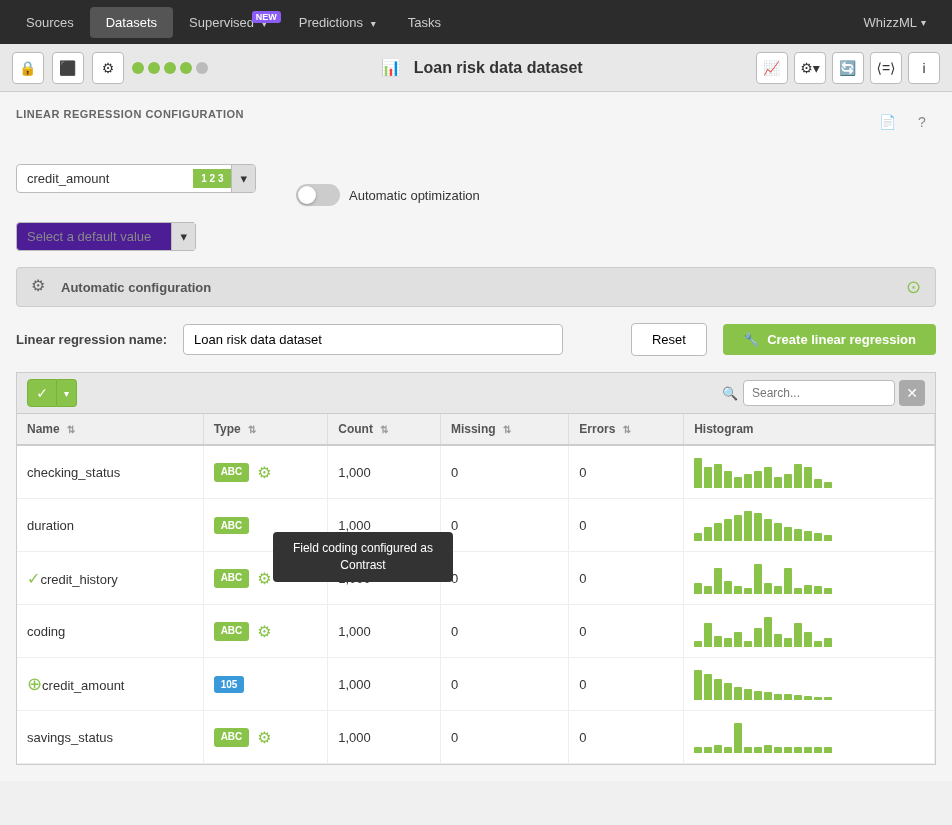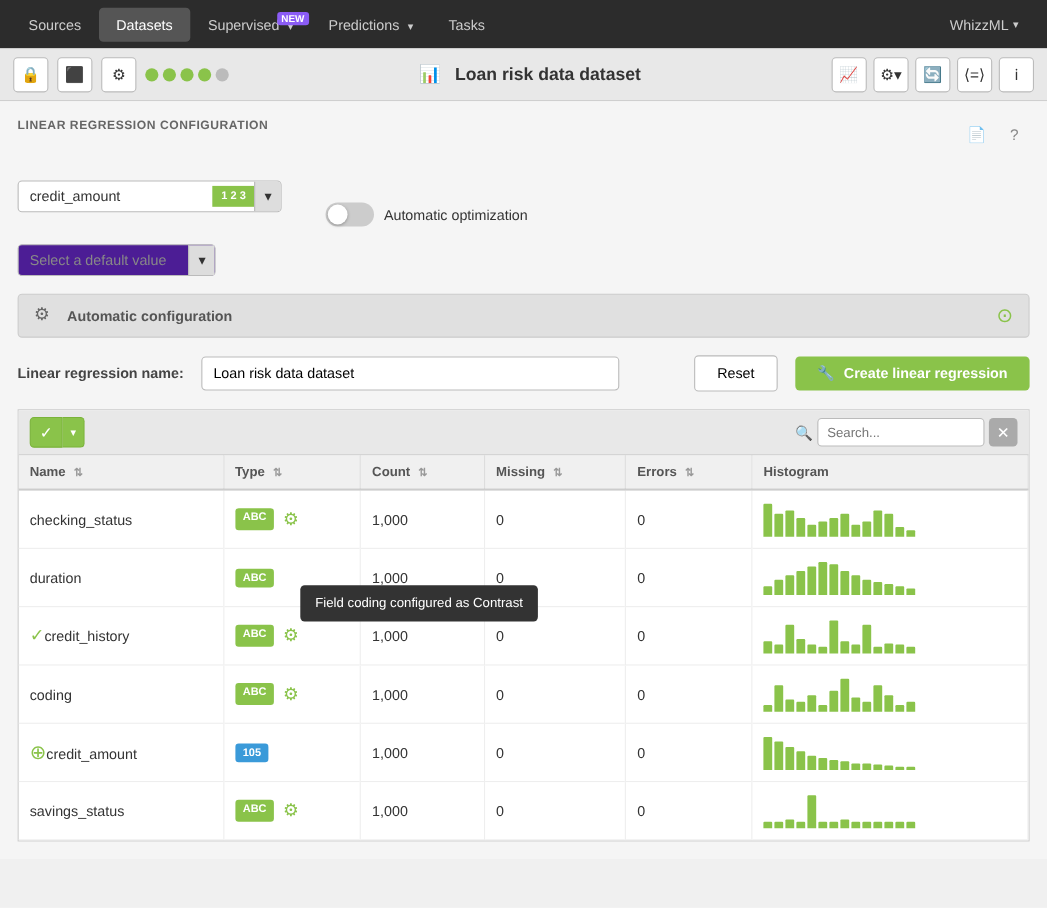--- a/index.html
+++ b/index.html
@@ -387,21 +387,21 @@
     
     .tooltip-box {
       background: #333;
       color: #fff;
       border-radius: 4px;
       padding: 8px 12px;
       font-size: 12px;
       text-align: center;
       position: absolute;
       z-index: 100;
-      width: 216px;
+      width: 180px;
       line-height: 1.4;
     }
 
     .type-col { display: flex; gap: 4px; }
     .name-col { display: flex; align-items: center; gap: 6px; }
   </style>
 </head>
 <body>
 
 <nav class="top-nav">

